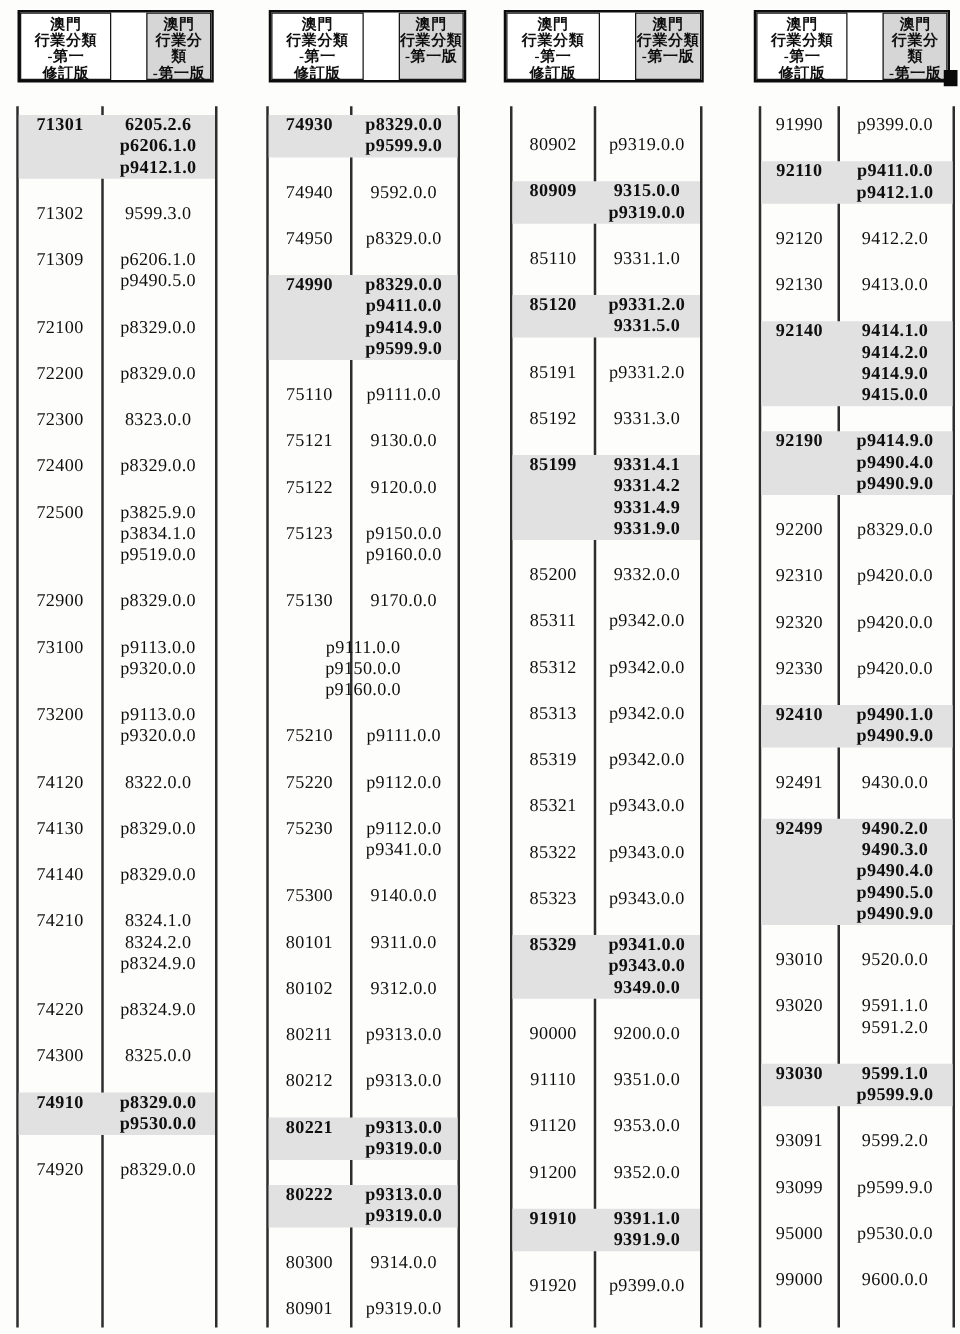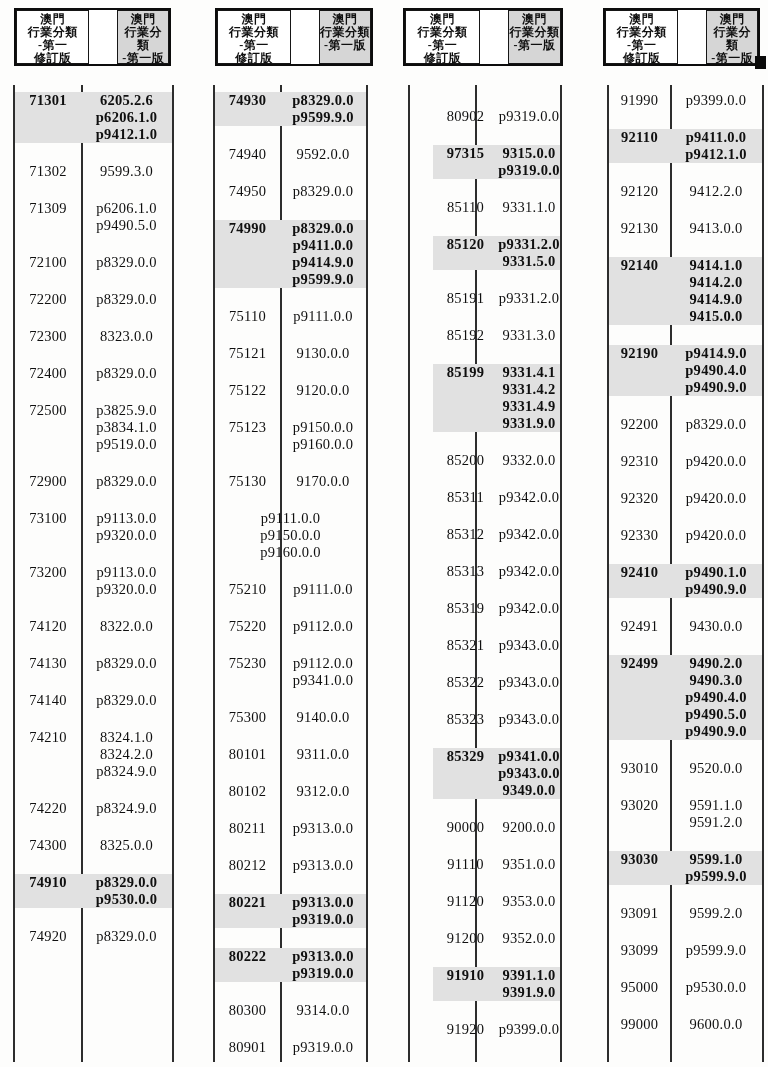--- a/index.html
+++ b/index.html
@@ -34,21 +34,21 @@
     position:absolute;top:85px;height:977px;left:0;right:0;
     border-left:2px solid #2d2d2d;border-right:2px solid #2d2d2d;
     box-sizing:border-box;
   }
   .sep{
     position:absolute;top:0;bottom:0;left:var(--sep);
     width:2px;background:#2d2d2d;
   }
   .entries{position:absolute;top:0;left:0;right:0;}
   .entries.pad-sm{padding-top:7px;}
-  .entries.pad-lg{padding-top:23px;padding-left:23px;}
+  .entries.pad-lg{padding-top:23px;}
   .entry{display:flex;margin-bottom:20px;}
   .entry .code{
     flex:0 0 var(--sep);width:var(--sep);
     text-align:center;font-size:14.5px;line-height:17px;
     letter-spacing:0.3px;
   }
   .entry .vals{
     flex:1 1 auto;text-align:center;
     font-size:14.5px;line-height:17px;
     white-space:pre-line;letter-spacing:0.3px;
@@ -290,21 +290,21 @@
 -第一版</div>
   </div>
   <div class="tbody" style="--sep:65px;">
     <div class="sep"></div>
     <div class="entries pad-lg">
         <div class="entry">
           <div class="code">80902</div>
           <div class="vals">p9319.0.0</div>
         </div>
         <div class="entry shaded">
-          <div class="code">97315</div>
+          <div class="code">80909</div>
           <div class="vals">9315.0.0
 p9319.0.0</div>
         </div>
         <div class="entry">
           <div class="code">85110</div>
           <div class="vals">9331.1.0</div>
         </div>
         <div class="entry shaded">
           <div class="code">85120</div>
           <div class="vals">p9331.2.0

